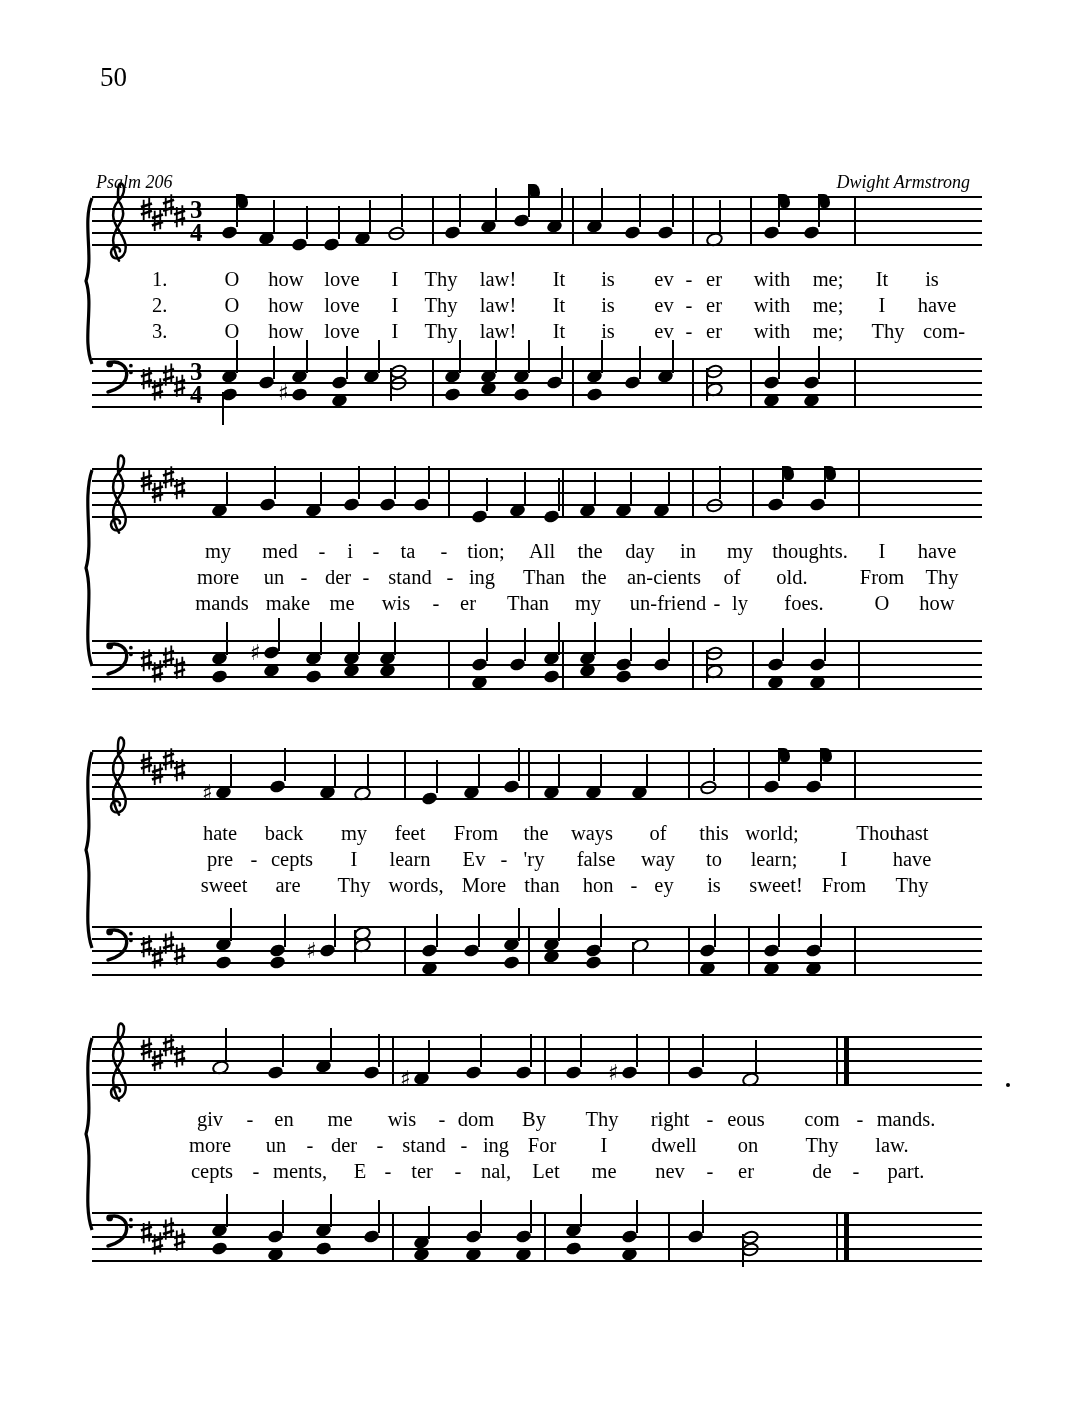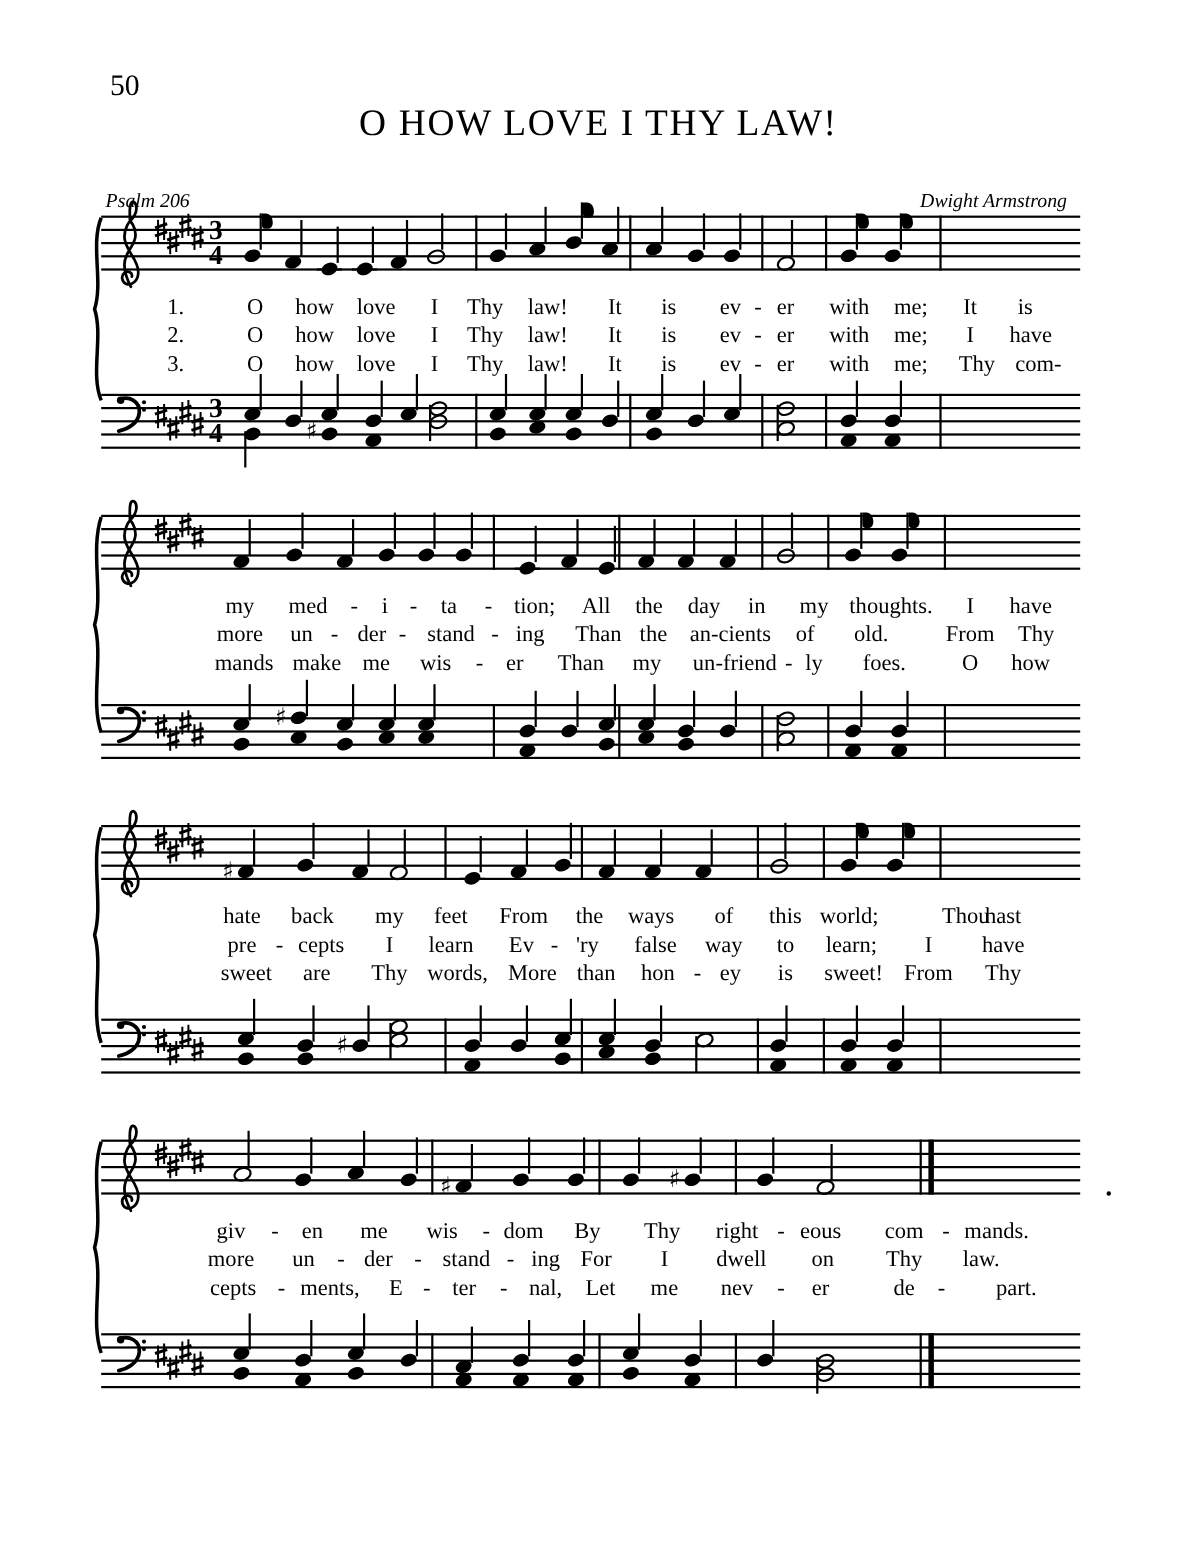--- a/index.html
+++ b/index.html
@@ -223,21 +223,20 @@
     background: #000;
     border-radius: 50%;
   }
 </style>
 </head>
 <body>
 
 <div class="page">
 
   <div class="page-number">50</div>
-  <div class="hymn-title">O HOW LOVE I THY LAW!</div>
   <div class="attribution-left">Psalm 206</div>
   <div class="attribution-right">Dwight Armstrong</div>
 
   <div class="system system-1">
 
     <div class="staff-block">
       <div class="staff">
         <div class="line l0"></div>
           <div class="line l1"></div>
           <div class="line l2"></div>
@@ -974,21 +973,21 @@
         <span class="syl" style="left:330px;">ter</span>
         <span class="syl" style="left:366px;">-</span>
         <span class="syl" style="left:404px;">nal,</span>
         <span class="syl" style="left:454px;">Let</span>
         <span class="syl" style="left:512px;">me</span>
         <span class="syl" style="left:578px;">nev</span>
         <span class="syl" style="left:618px;">-</span>
         <span class="syl" style="left:654px;">er</span>
         <span class="syl" style="left:730px;">de</span>
         <span class="syl" style="left:764px;">-</span>
-        <span class="syl" style="left:832px;">part.</span>
+        <span class="syl" style="left:814px;">part.</span>
       </div>
     </div>
 
     <div class="staff-block" style="position:absolute; top:176px; left:0; width:100%;">
       <div class="staff">
         <div class="line l0"></div>
           <div class="line l1"></div>
           <div class="line l2"></div>
           <div class="line l3"></div>
           <div class="line l4"></div>

